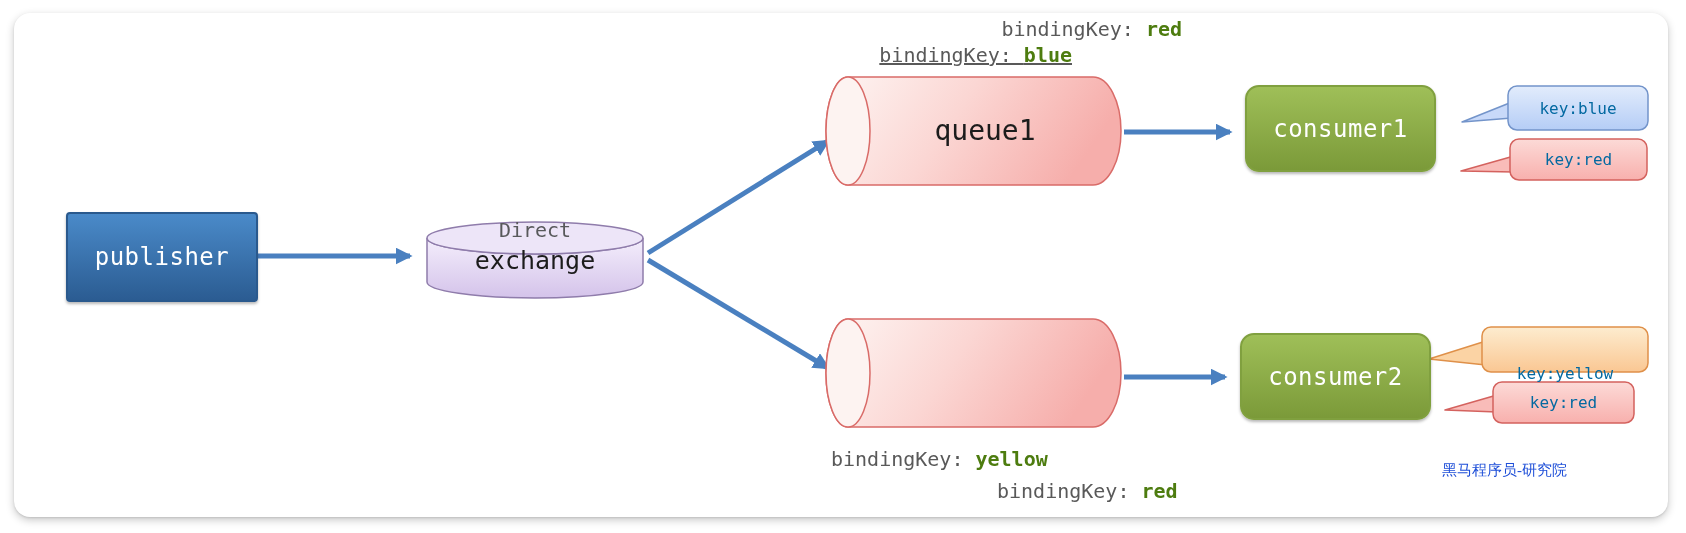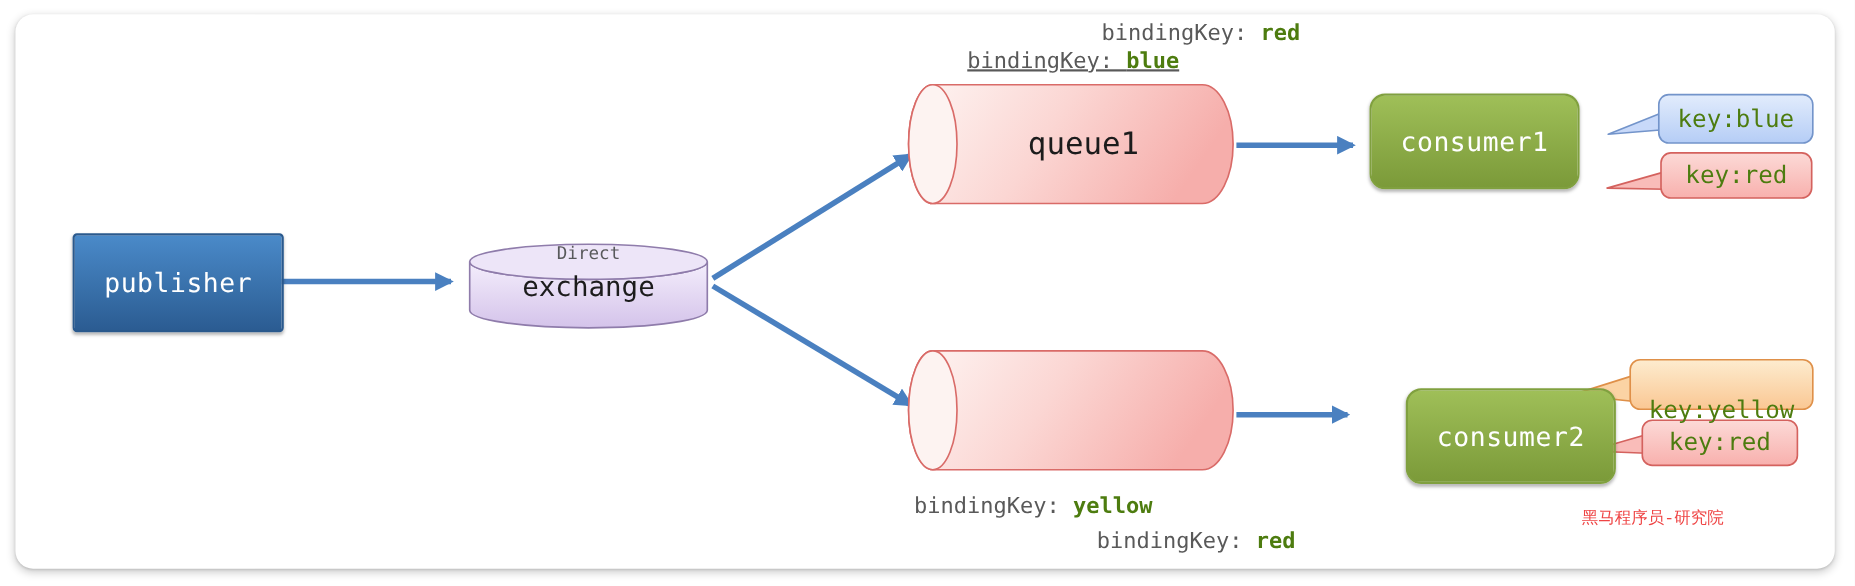--- a/index.html
+++ b/index.html
@@ -10,41 +10,41 @@
   svg.layer{position:absolute;left:0;top:0;}
   .node{position:absolute;display:flex;align-items:center;justify-content:center;
         color:#ffffff;font-size:24px;letter-spacing:.5px;}
   .publisher{left:66px;top:212px;width:188px;height:86px;border-radius:4px;
         background:linear-gradient(#4a8ac9,#2b5c92);border:2px solid #2a598d;
         box-shadow:0 2px 3px rgba(0,0,0,.28);}
   .consumer{width:187px;height:83px;border-radius:14px;
         background:linear-gradient(#9fbf58,#7b9a39);border:2px solid #80a03f;
         box-shadow:0 2px 3px rgba(0,0,0,.28);}
   #consumer1{left:1245px;top:85px;text-align:right;}
-  #consumer2{left:1278px;top:333px;margin-top:20px;}
+  #consumer2{left:1240px;top:333px;}
   .lbl{position:absolute;color:#1c1c1c;}
-  .ex-kind{left:427px;top:218px;width:216px;text-align:center;color:#58595b;font-size:16px;line-height:24px;}
+  .ex-kind{left:427px;top:218px;width:216px;text-align:center;color:#58595b;font-size:20px;line-height:24px;}
   .ex-name{left:427px;top:248px;width:216px;text-align:center;font-size:25px;line-height:26px;}
   .q-lbl{font-size:28px;line-height:26px;text-align:center;width:250px;}
   #queue1-label{left:860px;top:118px;}
   #queue2-label{left:860px;top:360px;}
   .binding{position:absolute;font-size:20px;line-height:24px;color:#595959;white-space:pre;}
   .binding .val{color:#4d7c0f;font-weight:bold;}
   #bk-top-red{left:880px;top:17px;width:302px;text-align:right;}
   #bk-top-blue{left:770px;top:43px;width:302px;text-align:right;text-decoration:underline;}
   #bk-bot-yellow{left:831px;top:447px;}
   #bk-bot-red{left:997px;top:479px;}
   .msg{position:absolute;display:flex;align-items:center;justify-content:center;
-       font-size:22px;color:#4d7c0f;text-align:center;}
+       font-size:16px;color:#0369a1;text-align:center;}
   #msg-blue{left:1508px;top:86px;width:140px;height:44px;}
   #msg-red1{left:1510px;top:139px;width:137px;height:41px;}
   #msg-yellow{left:1482px;top:343px;width:166px;height:61px;}
   #msg-red2{left:1493px;top:382px;width:141px;height:41px;}
   .watermark{position:absolute;left:1395px;top:461px;width:172px;text-align:right;
-       font-size:15px;color:#ef4444;font-family:Liberation Mono, monospace;}
+       font-size:15px;color:#1d4ed8;font-family:Liberation Serif, serif;}
 </style>
 </head>
 <body>
 
 <div class="stage">
   <div class="card"></div>
 
   <svg class="layer" width="1686" height="533" viewBox="0 0 1686 533">
     <defs>
       <linearGradient id="gEx" x1="0" y1="0" x2="0" y2="1">

